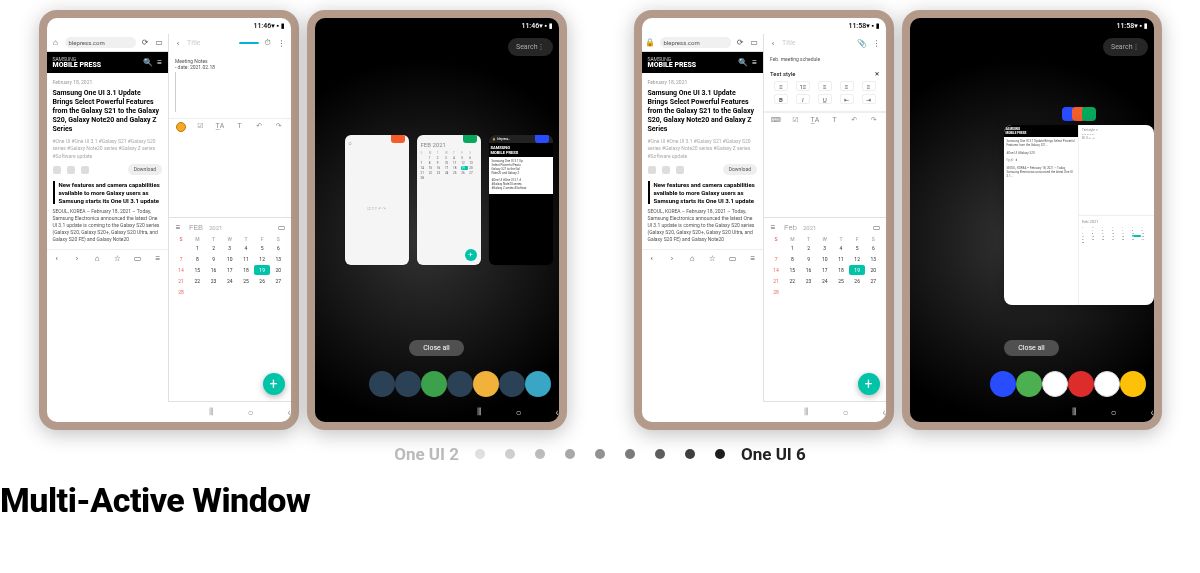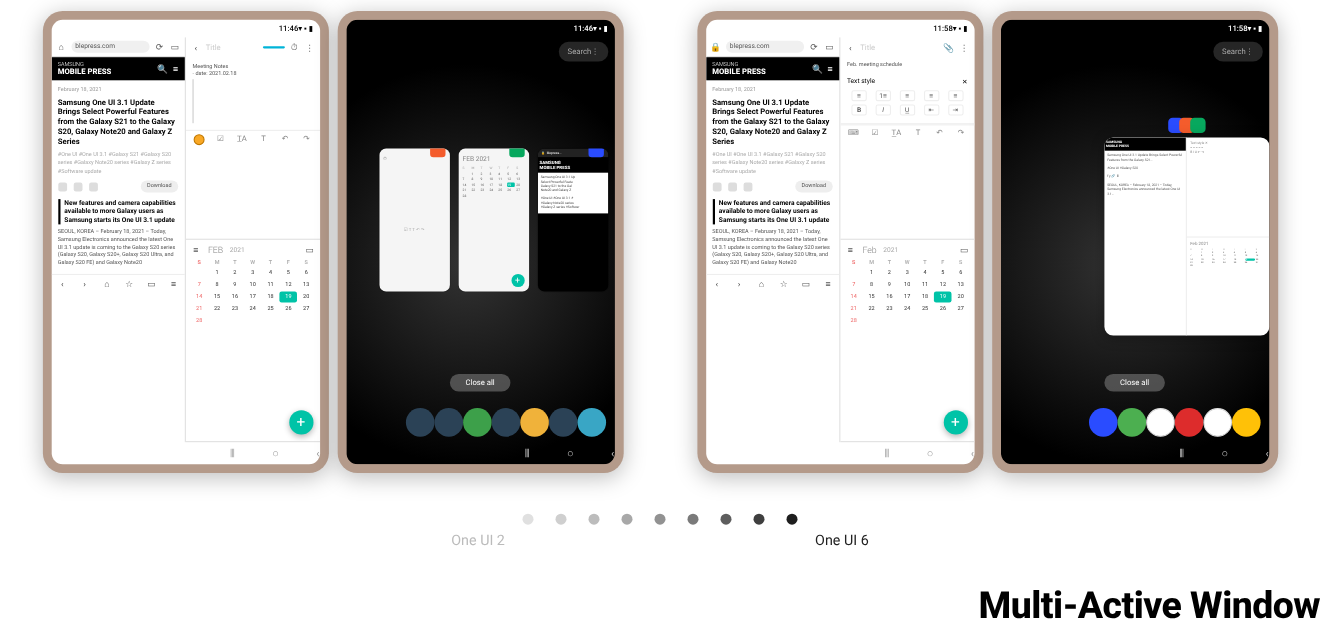--- a/index.html
+++ b/index.html
@@ -201,29 +201,29 @@
 }
 .screen.dark .navbar { color:#ccc; }
 
 .labels-row {
   display:flex;
   align-items:center;
   justify-content:center;
   gap:16px;
   margin-top:14px;
 }
-.label-ui { font-size:13px; font-weight:400;margin-top:40px; }
+.label-ui { font-size:17px; font-weight:700; }
 .gradient-dots { display:flex; gap:20px; }
 .gdot { width:10px; height:10px; border-radius:50%; }
 
 .main-title {
-  text-align:right;
+  text-align:left;
   font-size:34px;
   font-weight:800;
-  margin-top:32px;
+  margin-top:16px;
   letter-spacing:-.5px;
 }
 
 
 .rc-dark { background:#000; color:#fff; }
 .rc-cal .fab-mini { position:absolute; right:4px; bottom:4px; width:12px; height:12px; border-radius:50%; background:#00c3a7; color:#fff; font-size:8px; text-align:center; line-height:12px; }
 .rc-lines { padding:6px 4px; color:#777; line-height:1.3; }
 .rc-mp { background:#000; color:#fff; padding:2px; font-size:4px; font-weight:800; }
 
 .badge-stack { display:flex; justify-content:center; gap:-4px; margin-top:12px; }

